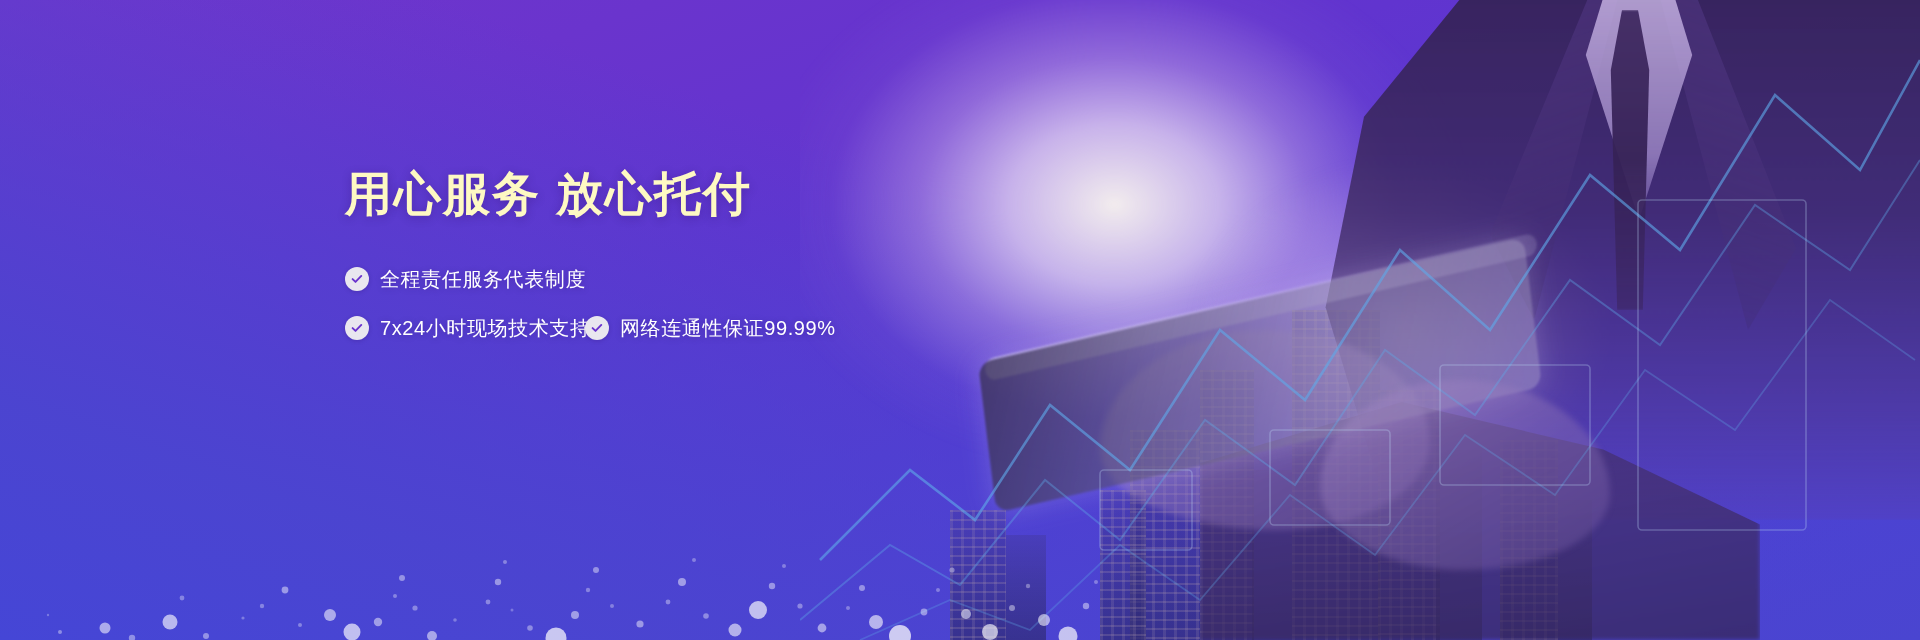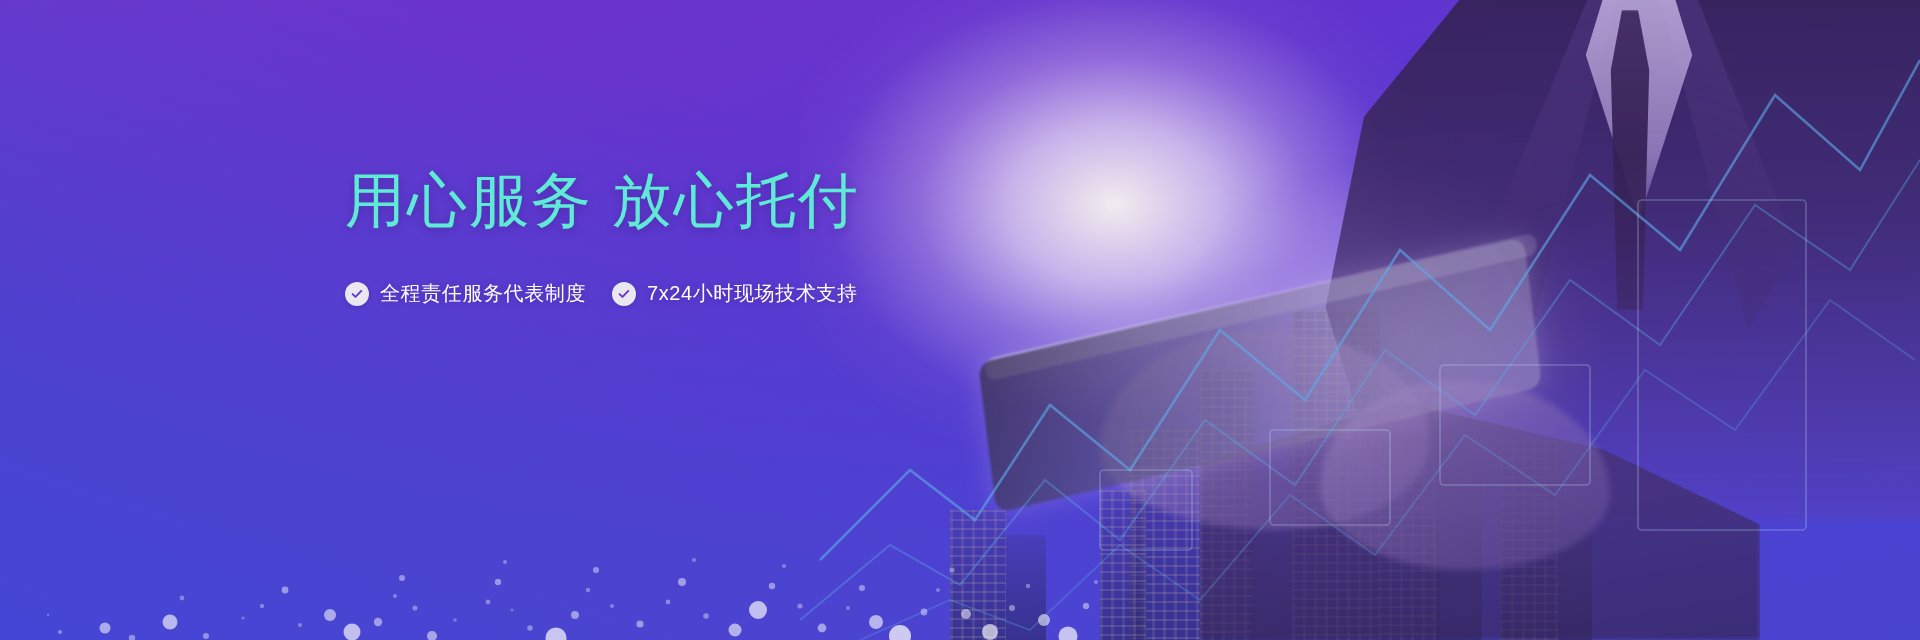--- a/index.html
+++ b/index.html
@@ -179,32 +179,32 @@
   .dots { position:absolute; left:0; bottom:0; width:1100px; height:230px; }
 
   
   .content {
     position:absolute;
     left:345px; top:168px;
     width:620px;
     z-index:30;
   }
   .title {
-    color:#5eead4;
-    font-size:60px;
+    color:#fef9c3;
+    font-size:47px;
     line-height:1.1;
-    font-weight:400;
+    font-weight:700;
     letter-spacing:2px;
     text-shadow:0 2px 10px rgba(40,10,90,.30);
     white-space:nowrap;
   }
   .features {
     margin-top:46px;
     display:flex;
-    flex-direction:row;
+    flex-direction:column;
     gap:22px;
   }
   .frow { display:flex; align-items:center; }
   .fitem { display:flex; align-items:center; white-space:nowrap; }
   .fitem .label {
     color:#ffffff;
     font-size:20px;
     letter-spacing:.6px;
     text-shadow:0 1px 6px rgba(40,10,90,.28);
   }
@@ -355,18 +355,26 @@
 
       <div class="frow r2">
         <div class="fitem">
           <span class="check">
             <svg width="14" height="14" viewBox="0 0 14 14">
               <path d="M2.6 7.1 L5.5 9.9 L11.3 3.9" fill="none" stroke="#6a34cd" stroke-width="1.9" stroke-linecap="round" stroke-linejoin="round"></path>
             </svg>
           </span>
           <span class="label">7x24小时现场技术支持</span>
         </div>
+        <div class="fitem">
+          <span class="check">
+            <svg width="14" height="14" viewBox="0 0 14 14">
+              <path d="M2.6 7.1 L5.5 9.9 L11.3 3.9" fill="none" stroke="#6a34cd" stroke-width="1.9" stroke-linecap="round" stroke-linejoin="round"></path>
+            </svg>
+          </span>
+          <span class="label">网络连通性保证99.99%</span>
+        </div>
       </div>
 
     </div>
   </div>
 
 </div>
 
 </body></html>

